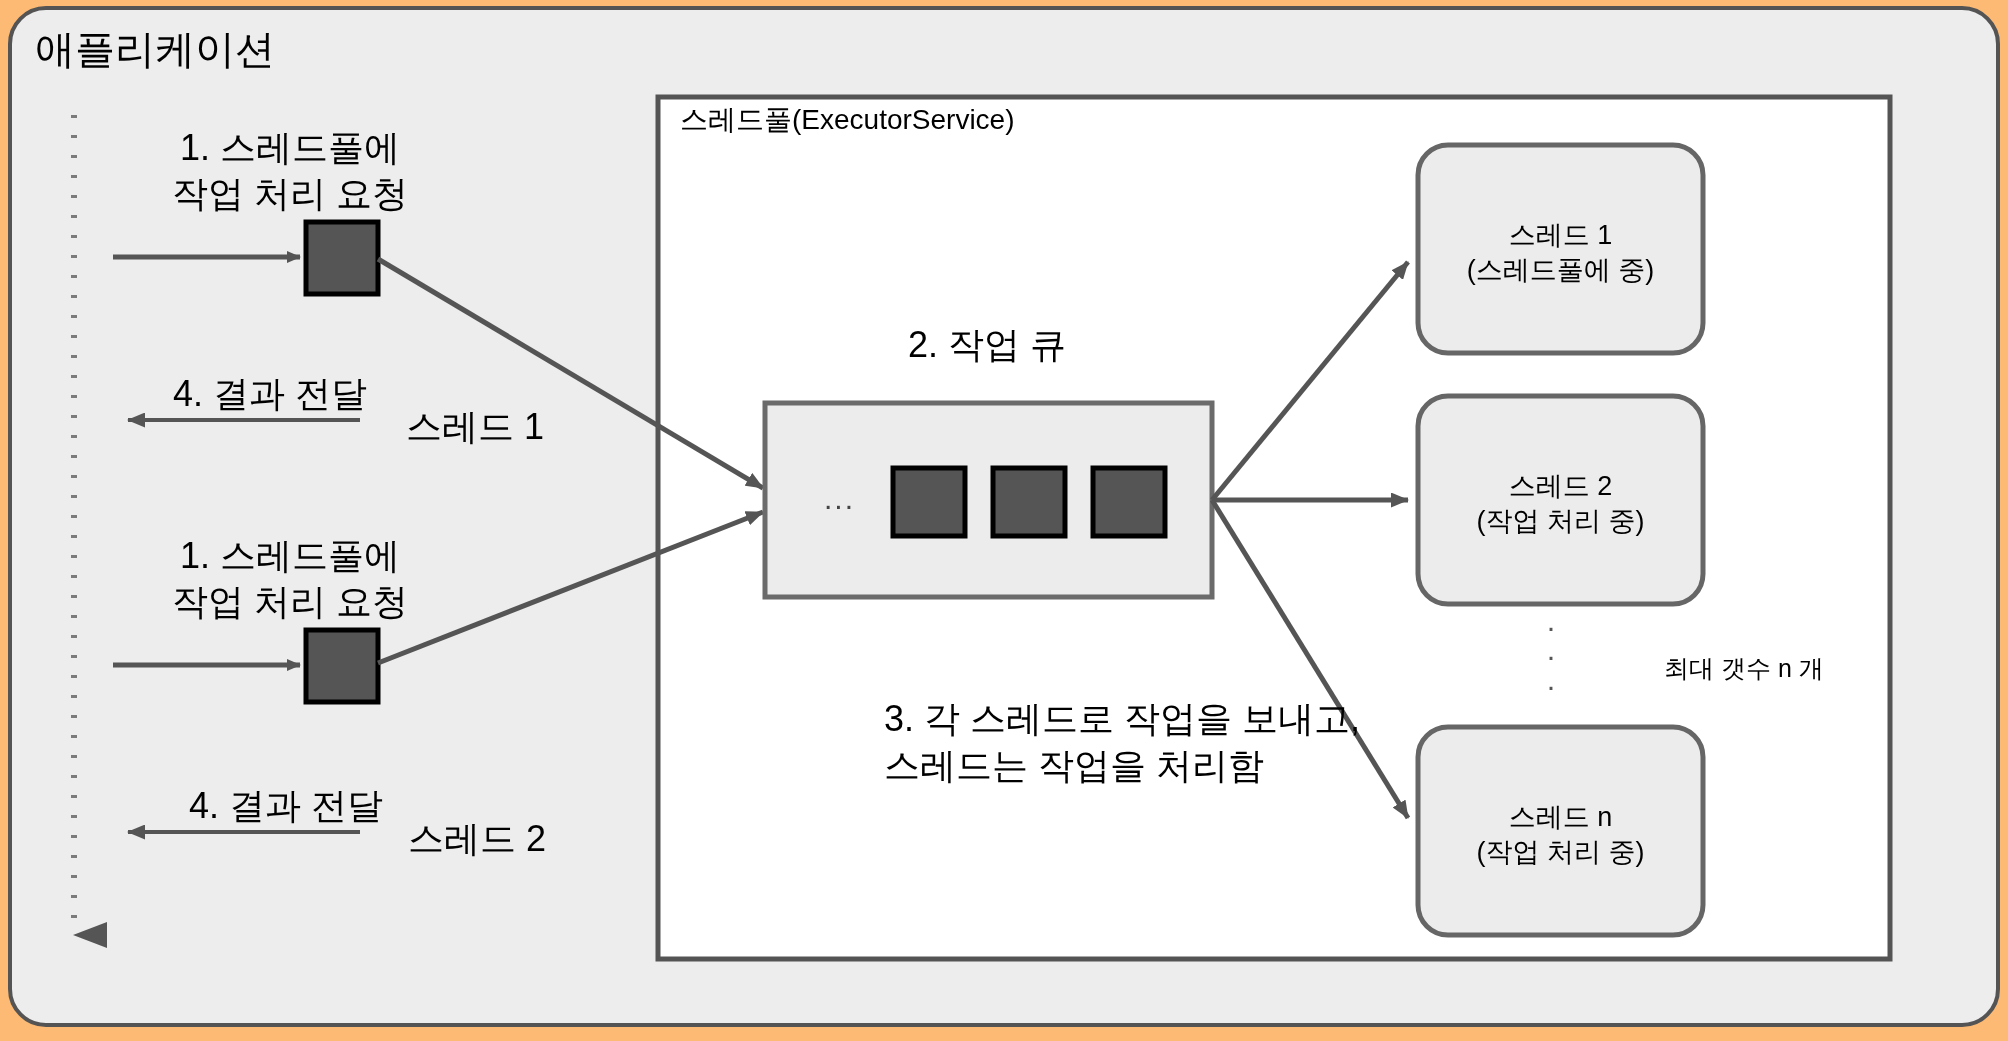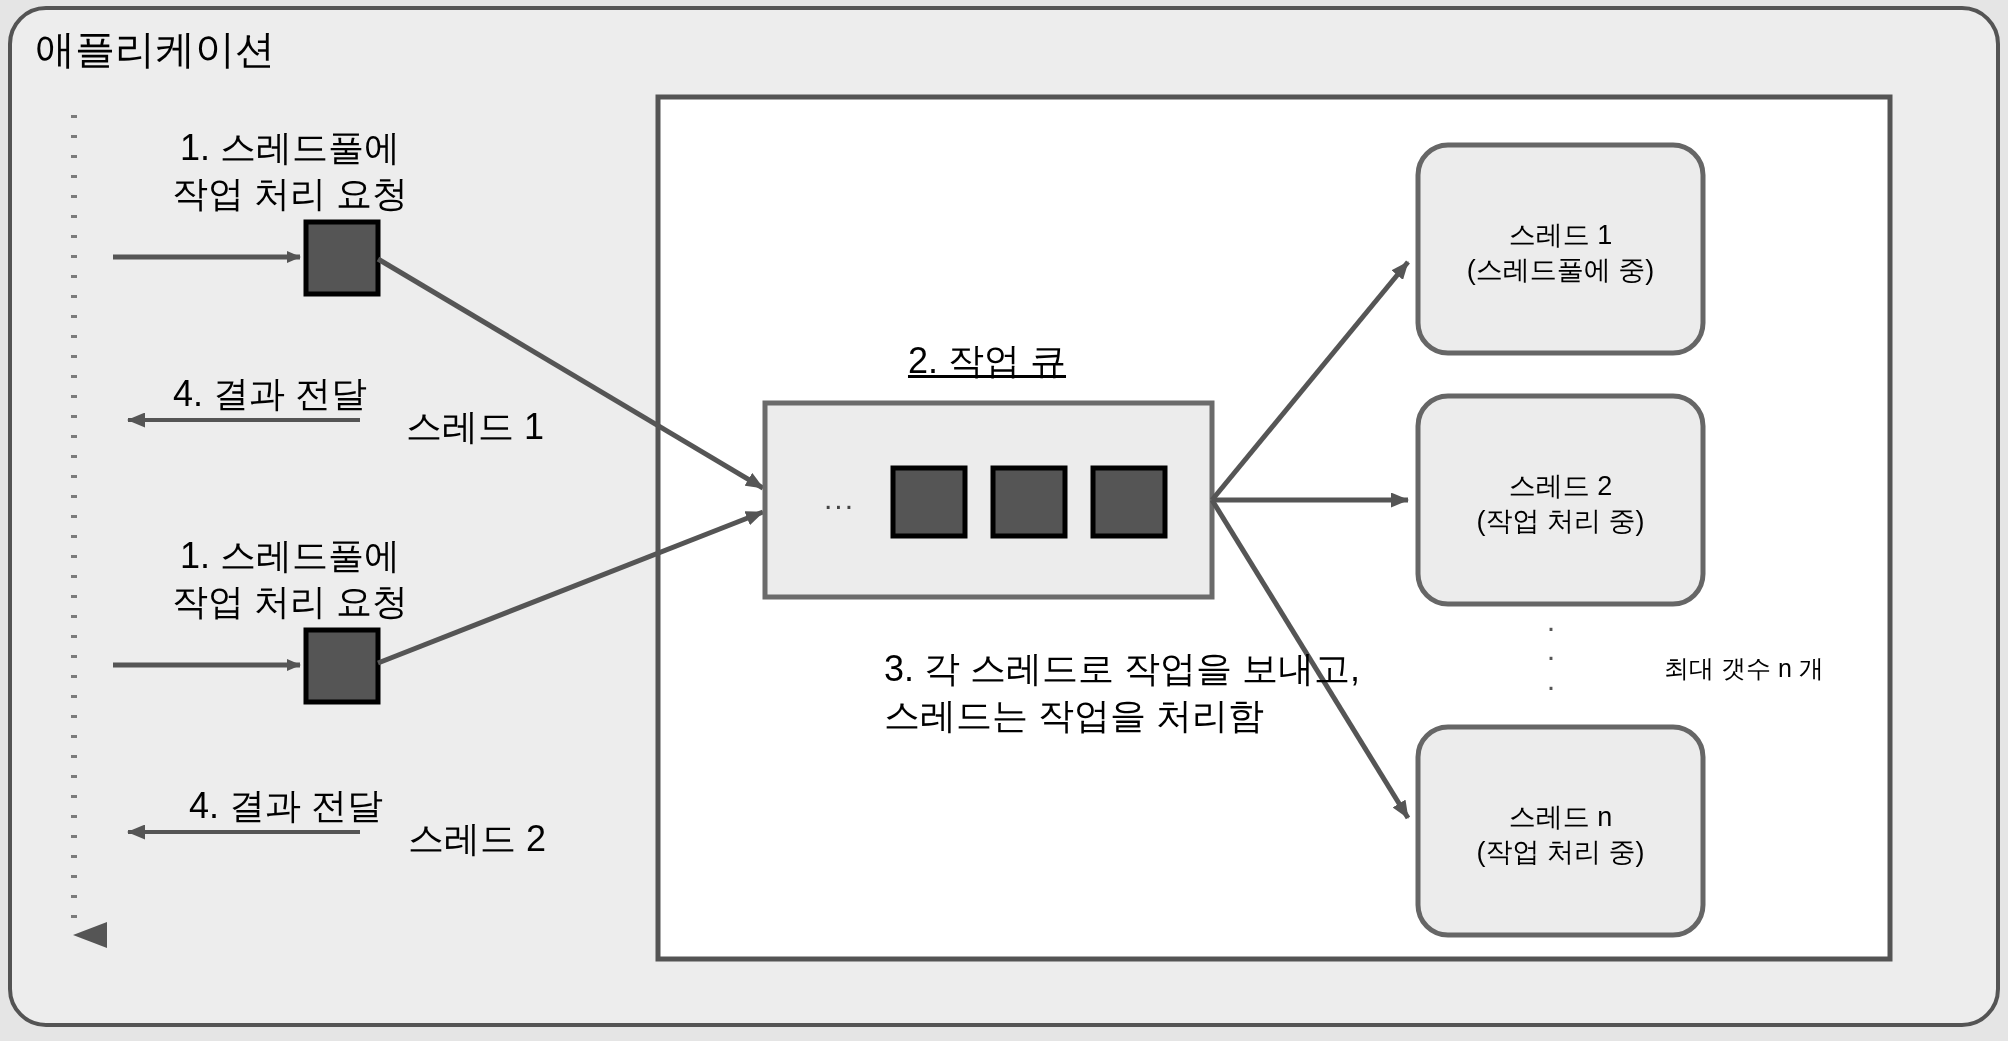--- a/index.html
+++ b/index.html
@@ -7,21 +7,21 @@
     padding: 0;
     background: #ffffff;
   }
   body {
     font-family: "Liberation Sans", "DejaVu Sans", sans-serif;
   }
   #stage {
     position: relative;
     width: 2008px;
     height: 1041px;
-    background: #e5e5e5;
+    background: #fdba74;
     overflow: hidden;
   }
   #diagram-svg {
     position: absolute;
     left: 0;
     top: 0;
     width: 2008px;
     height: 1041px;
   }
   .lbl {
@@ -123,36 +123,37 @@
     <line x1="1212" y1="500" x2="1408" y2="500" stroke="#555555" stroke-width="5" marker-end="url(#arrowFilledBig)"></line>
     <line x1="1212" y1="500" x2="1408" y2="818" stroke="#555555" stroke-width="5" marker-end="url(#arrowFilledBig)"></line>
 
     <rect x="1418" y="145" width="285" height="208" rx="30" ry="30" fill="#ececec" stroke="#666666" stroke-width="5"></rect>
     <rect x="1418" y="396" width="285" height="208" rx="30" ry="30" fill="#ececec" stroke="#666666" stroke-width="5"></rect>
     <rect x="1418" y="727" width="285" height="208" rx="30" ry="30" fill="#ececec" stroke="#666666" stroke-width="5"></rect>
   </svg>
 
   <div class="app-title">애플리케이션</div>
 
+  <div class="pool-title">스레드풀(ExecutorService)</div>
 
   <div class="lbl center" style="left: 290px; top: 125px; text-align: center; white-space: pre;">1. 스레드풀에
 작업 처리 요청</div>
   <div class="lbl center" style="left:270px; top:371px; text-align:center;">4. 결과 전달</div>
   <div class="lbl" style="left:406px; top:404px;">스레드 1</div>
 
   <div class="lbl center" style="left: 290px; top: 533px; text-align: center; white-space: pre;">1. 스레드풀에
 작업 처리 요청</div>
   <div class="lbl center" style="left:286px; top:783px; text-align:center;">4. 결과 전달</div>
   <div class="lbl" style="left:408px; top:816px;">스레드 2</div>
 
-  <div class="lbl center" style="left:987px; top:338px; text-align:center;text-decoration:underline;">2. 작업 큐</div>
+  <div class="lbl center" style="left:987px; top:322px; text-align:center;">2. 작업 큐</div>
 
   <div class="queue-dots" style="left:824px; top:482px;">...</div>
 
-  <div class="lbl" style="left: 884px; top: 646px; line-height: 1.3; white-space: pre;">3. 각 스레드로 작업을 보내고,
+  <div class="lbl" style="left: 884px; top: 696px; line-height: 1.3; white-space: pre;">3. 각 스레드로 작업을 보내고,
 스레드는 작업을 처리함</div>
 
   <div class="thread-label" style="left:1418px; top:218px; width:285px;"><span>스레드 1</span><br><span>(스레드풀에 중)</span></div>
 
   <div class="thread-label" style="left:1418px; top:469px; width:285px;"><span>스레드 2</span><br><span>(작업 처리 중)</span></div>
 
   <div class="thread-label" style="left:1418px; top:800px; width:285px;"><span>스레드 n</span><br><span>(작업 처리 중)</span></div>
 
   <div class="ellipsis-dots" style="left: 1551px; top: 612px; white-space: pre;">·
 ·

